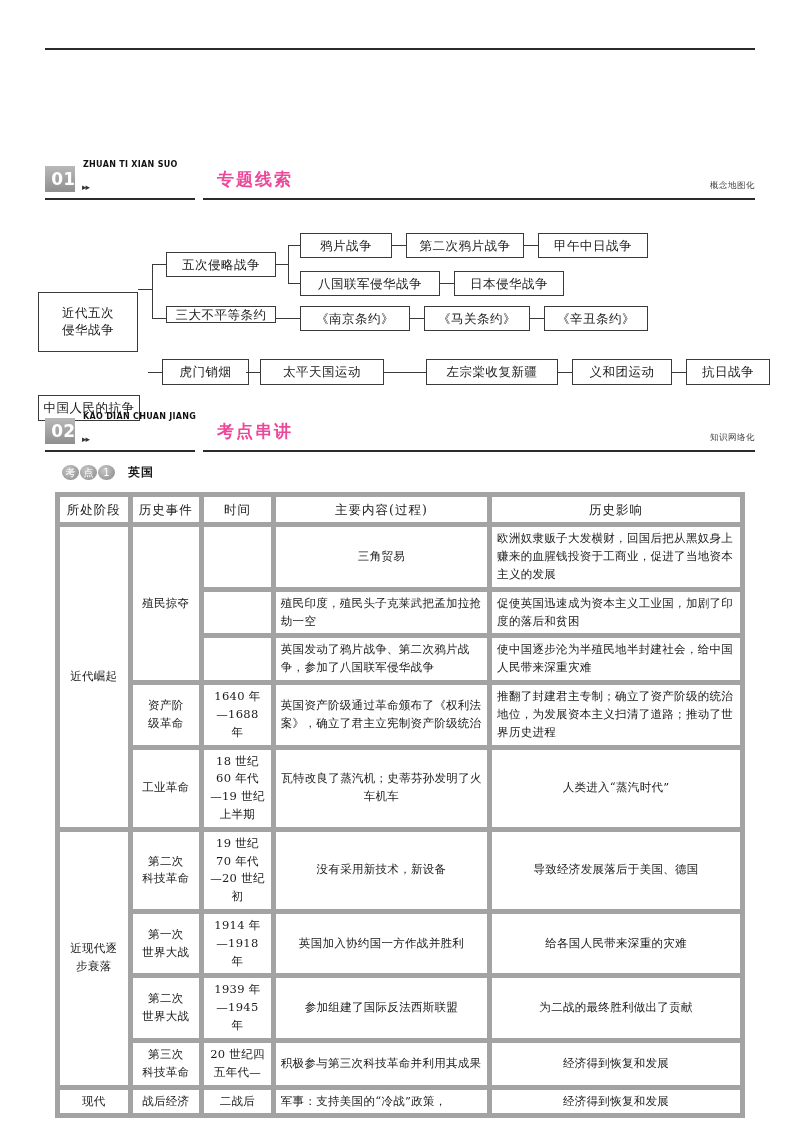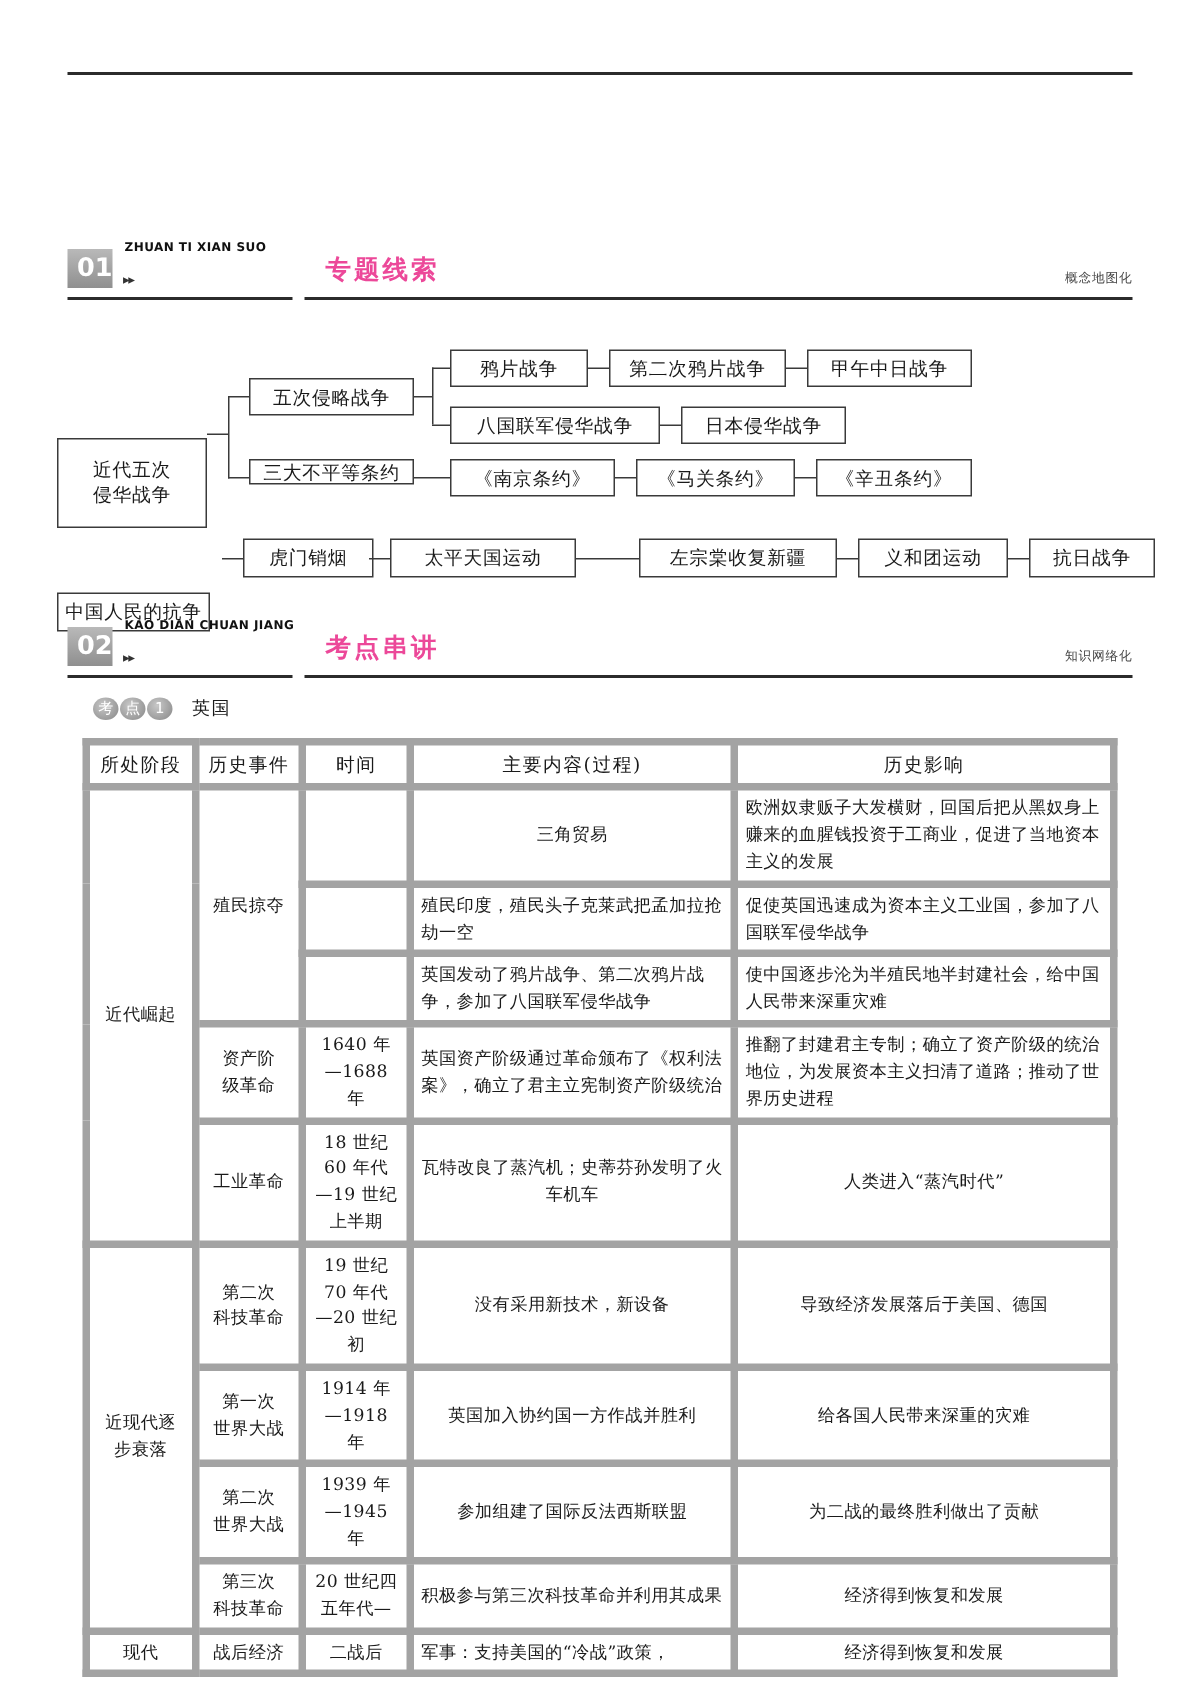--- a/index.html
+++ b/index.html
@@ -121,21 +121,21 @@
     text-align: center;
     line-height: 15px;
     margin-right: 1px;
     vertical-align: middle;
     font-family: "DejaVu Sans", sans-serif;
   }
   .kd-label {
     display: inline-block;
     margin-left: 12px;
     font-size: 12px;
-    font-weight: normal;
+    font-weight: bold;
     vertical-align: middle;
     letter-spacing: 1px;
   }
 
   
   table.hist {
     position: absolute;
     left: 55px; top: 492px;
     width: 690px;
     border-collapse: collapse;
@@ -266,21 +266,21 @@
         <tr>
           <td class="c" rowspan="5">近代崛起</td>
           <td class="c" rowspan="3">殖民掠夺</td>
           <td class="c"></td>
           <td class="c">三角贸易</td>
           <td class="l">欧洲奴隶贩子大发横财，回国后把从黑奴身上赚来的血腥钱投资于工商业，促进了当地资本主义的发展</td>
         </tr>
         <tr>
           <td class="c"></td>
           <td class="l">殖民印度，殖民头子克莱武把孟加拉抢劫一空</td>
-          <td class="l">促使英国迅速成为资本主义工业国，参加了八国联军侵华战争</td>
+          <td class="l">促使英国迅速成为资本主义工业国，加剧了印度的落后和贫困</td>
         </tr>
         <tr>
           <td class="c"></td>
           <td class="l">英国发动了鸦片战争、第二次鸦片战争，参加了八国联军侵华战争</td>
           <td class="l">使中国逐步沦为半殖民地半封建社会，给中国人民带来深重灾难</td>
         </tr>
         <tr>
           <td class="c" rowspan="1">资产阶<br>级革命</td>
           <td class="c">1640 年<br>—1688 年</td>
           <td class="l">英国资产阶级通过革命颁布了《权利法案》，确立了君主立宪制资产阶级统治</td>

